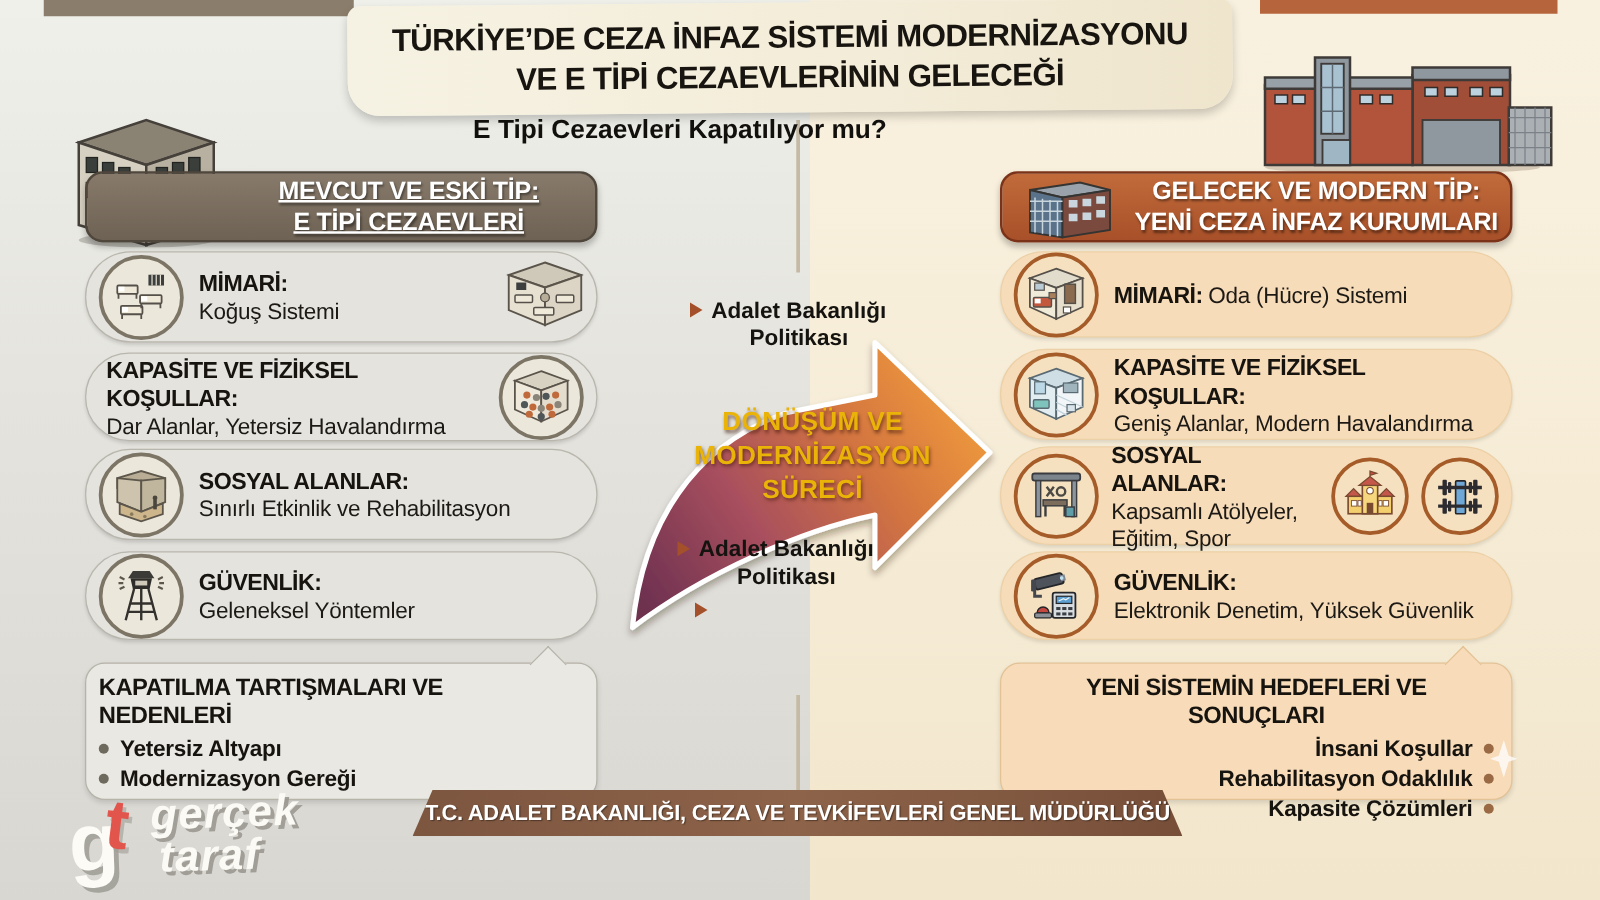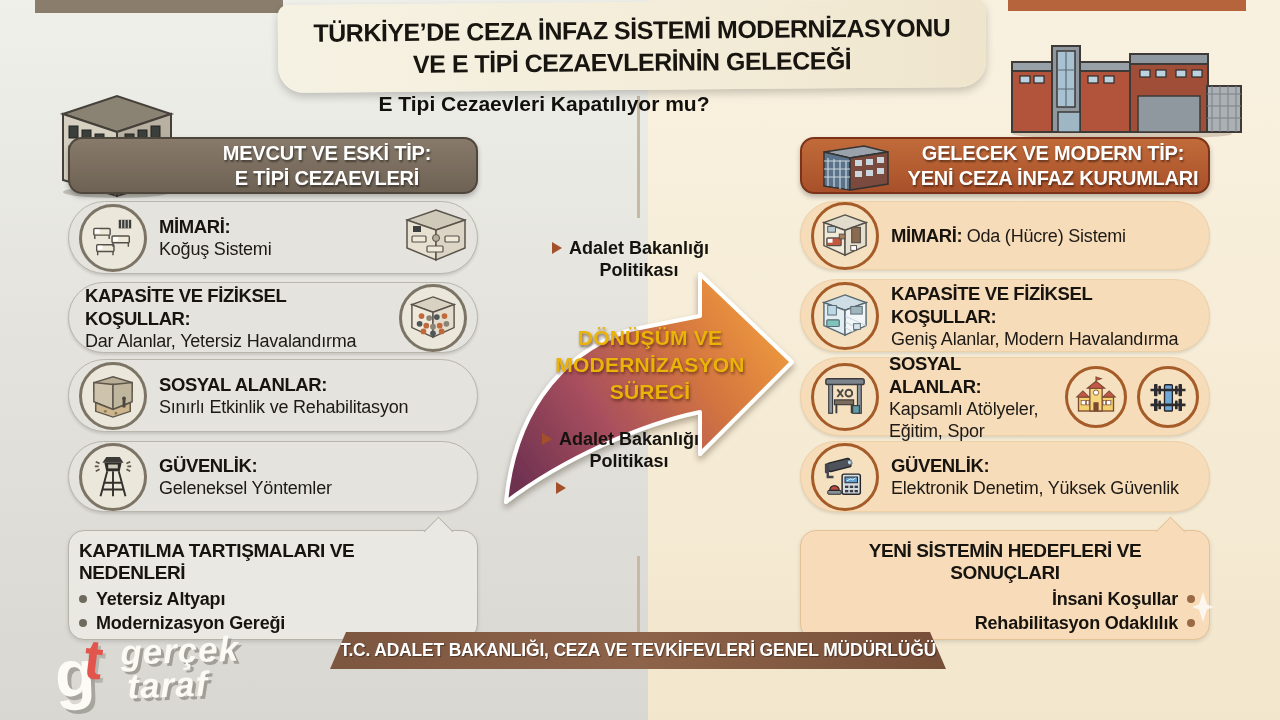--- a/index.html
+++ b/index.html
@@ -24,21 +24,21 @@
     transform:rotate(-0.5deg);display:flex;align-items:center;justify-content:center;}
   .title-text{font-size:25px;line-height:32px;font-weight:800;letter-spacing:-0.5px;
     text-align:center;color:#181510;}
   .subtitle{left:0;top:92px;width:1088px;text-align:center;font-size:21px;font-weight:700;color:#12100d;}
 
   
   .col-header{height:57px;border-radius:14px;display:flex;align-items:center;justify-content:center;
     color:#fff;font-weight:800;font-size:20px;line-height:25px;text-align:center;
     text-shadow:1px 2px 2px rgba(0,0,0,.45);letter-spacing:-0.2px;box-shadow:0 3px 5px rgba(0,0,0,.25);}
   .l-header{left:68px;top:137px;width:410px;background:linear-gradient(180deg,#877a6b,#6e6254);
-    border:2px solid #4f463c;padding-left:108px;box-sizing:border-box;}
+    border:2px solid #4f463c;padding-left:108px;box-sizing:border-box;text-decoration:underline;}
   .r-header{left:800px;top:137px;width:410px;background:linear-gradient(180deg,#c16b3b,#a85029);
     border:2px solid #7a3318;padding-left:96px;box-sizing:border-box;}
   .r-header-icon{position:absolute;left:8px;top:5px;}
 
   
   .card{display:flex;align-items:center;gap:12px;padding:0 10px;box-sizing:border-box;border-radius:40px;}
   .card-l{left:68px;width:410px;background:#e4e3de;border:1.5px solid #b9b6ad;box-shadow:0 2px 3px rgba(0,0,0,.13);}
   .card-r{left:800px;width:410px;background:#f7dcba;border:1.5px solid #ecd0a6;box-shadow:0 2px 3px rgba(0,0,0,.10);}
   .circ{width:62px;height:62px;border-radius:50%;flex:0 0 auto;display:flex;align-items:center;justify-content:center;}
   .circ-l{border:3px solid #7c7465;background:#ece7db;}
@@ -468,20 +468,24 @@
     <div class="tail tail-r"></div>
     <div class="bb-title">YENİ SİSTEMİN HEDEFLERİ VE SONUÇLARI</div>
     <div class="bb-item">
       <span>İnsani Koşullar</span>
       <span class="dot dot-r"></span>
     </div>
     <div class="bb-item">
       <span>Rehabilitasyon Odaklılık</span>
       <span class="dot dot-r"></span>
     </div>
+    <div class="bb-item">
+      <span>Kapasite Çözümleri</span>
+      <span class="dot dot-r"></span>
+    </div>
   </div>
   <div class="abs sparkle"></div>
 
   <div class="abs footer-banner">T.C. ADALET BAKANLIĞI, CEZA VE TEVKİFEVLERİ GENEL MÜDÜRLÜĞÜ</div>
 
   <div class="abs logo">
     <span class="logo-g">g</span>
     <span class="logo-t">t</span>
     <span class="logo-words">
       <span class="logo-w1">gerçek</span>

